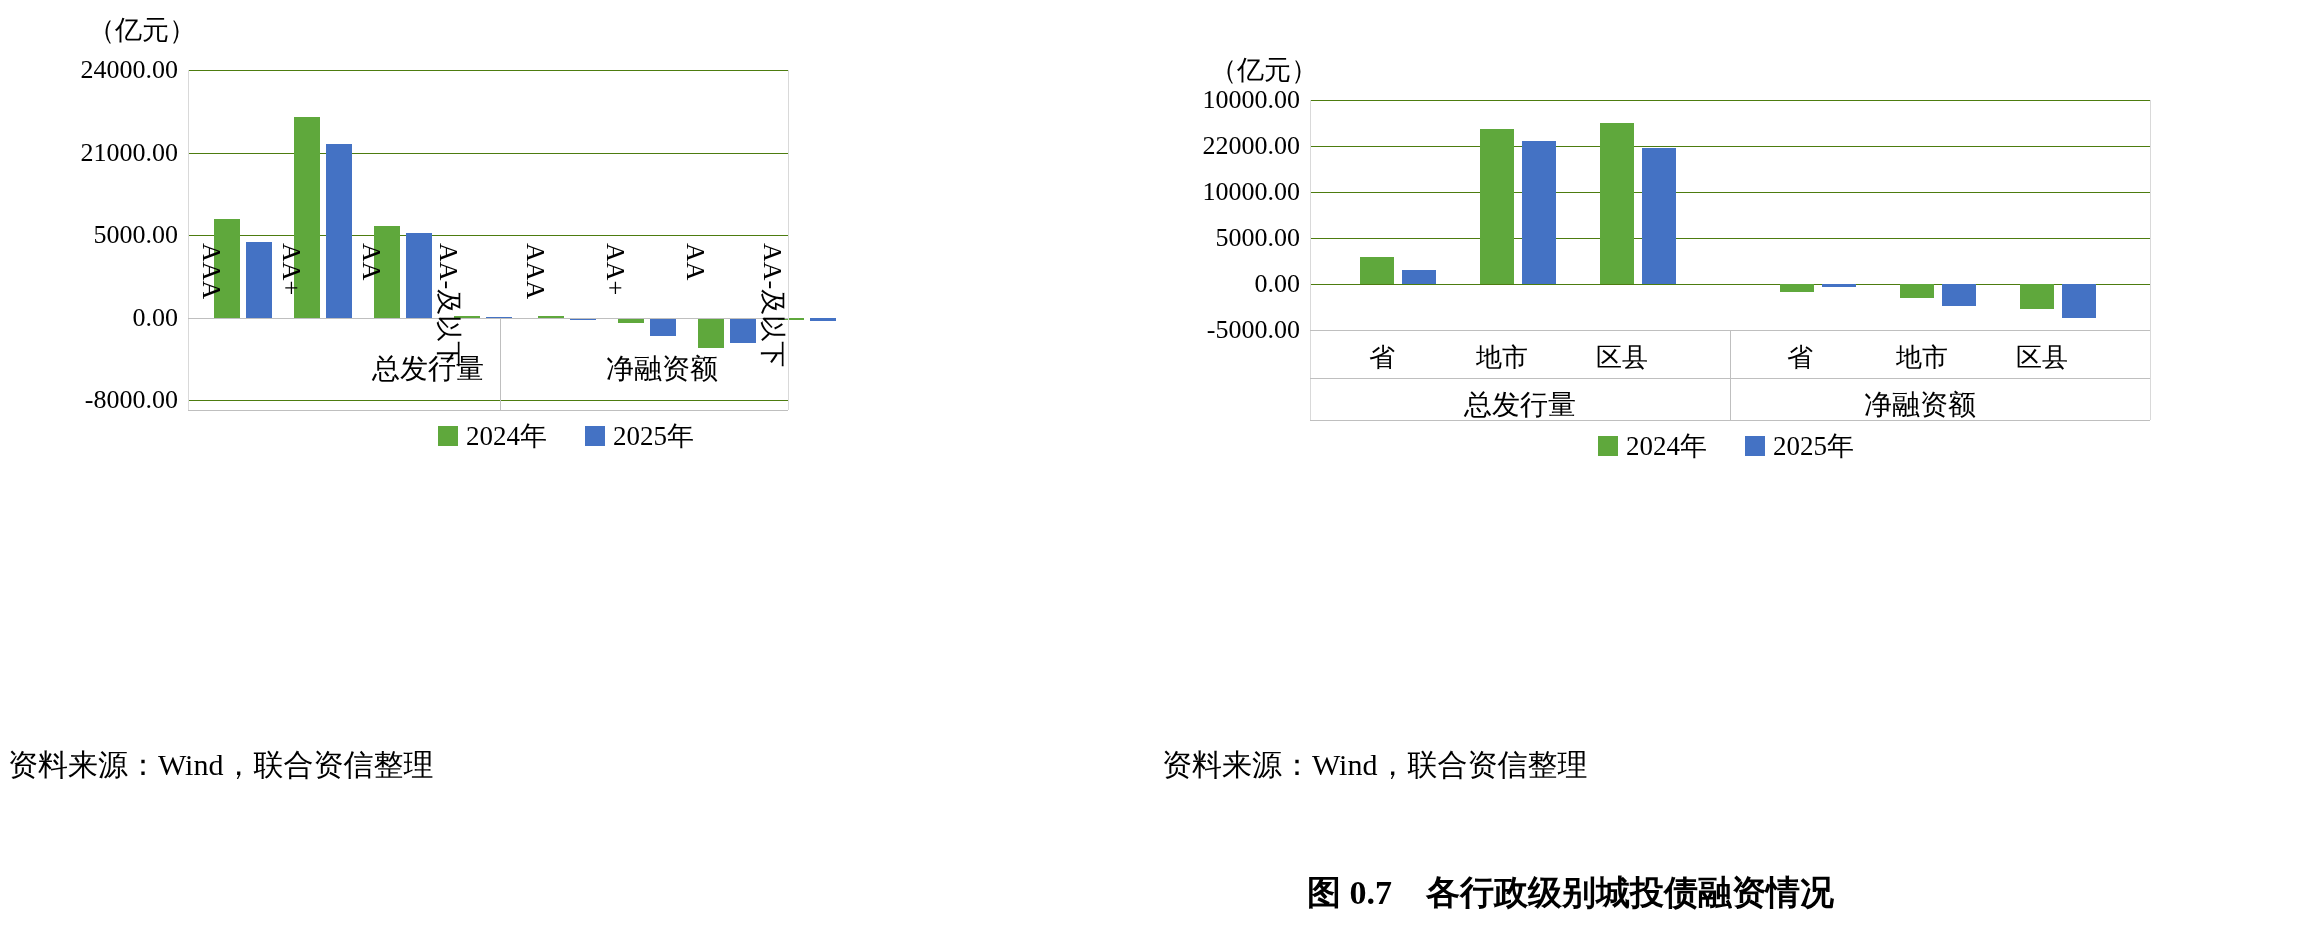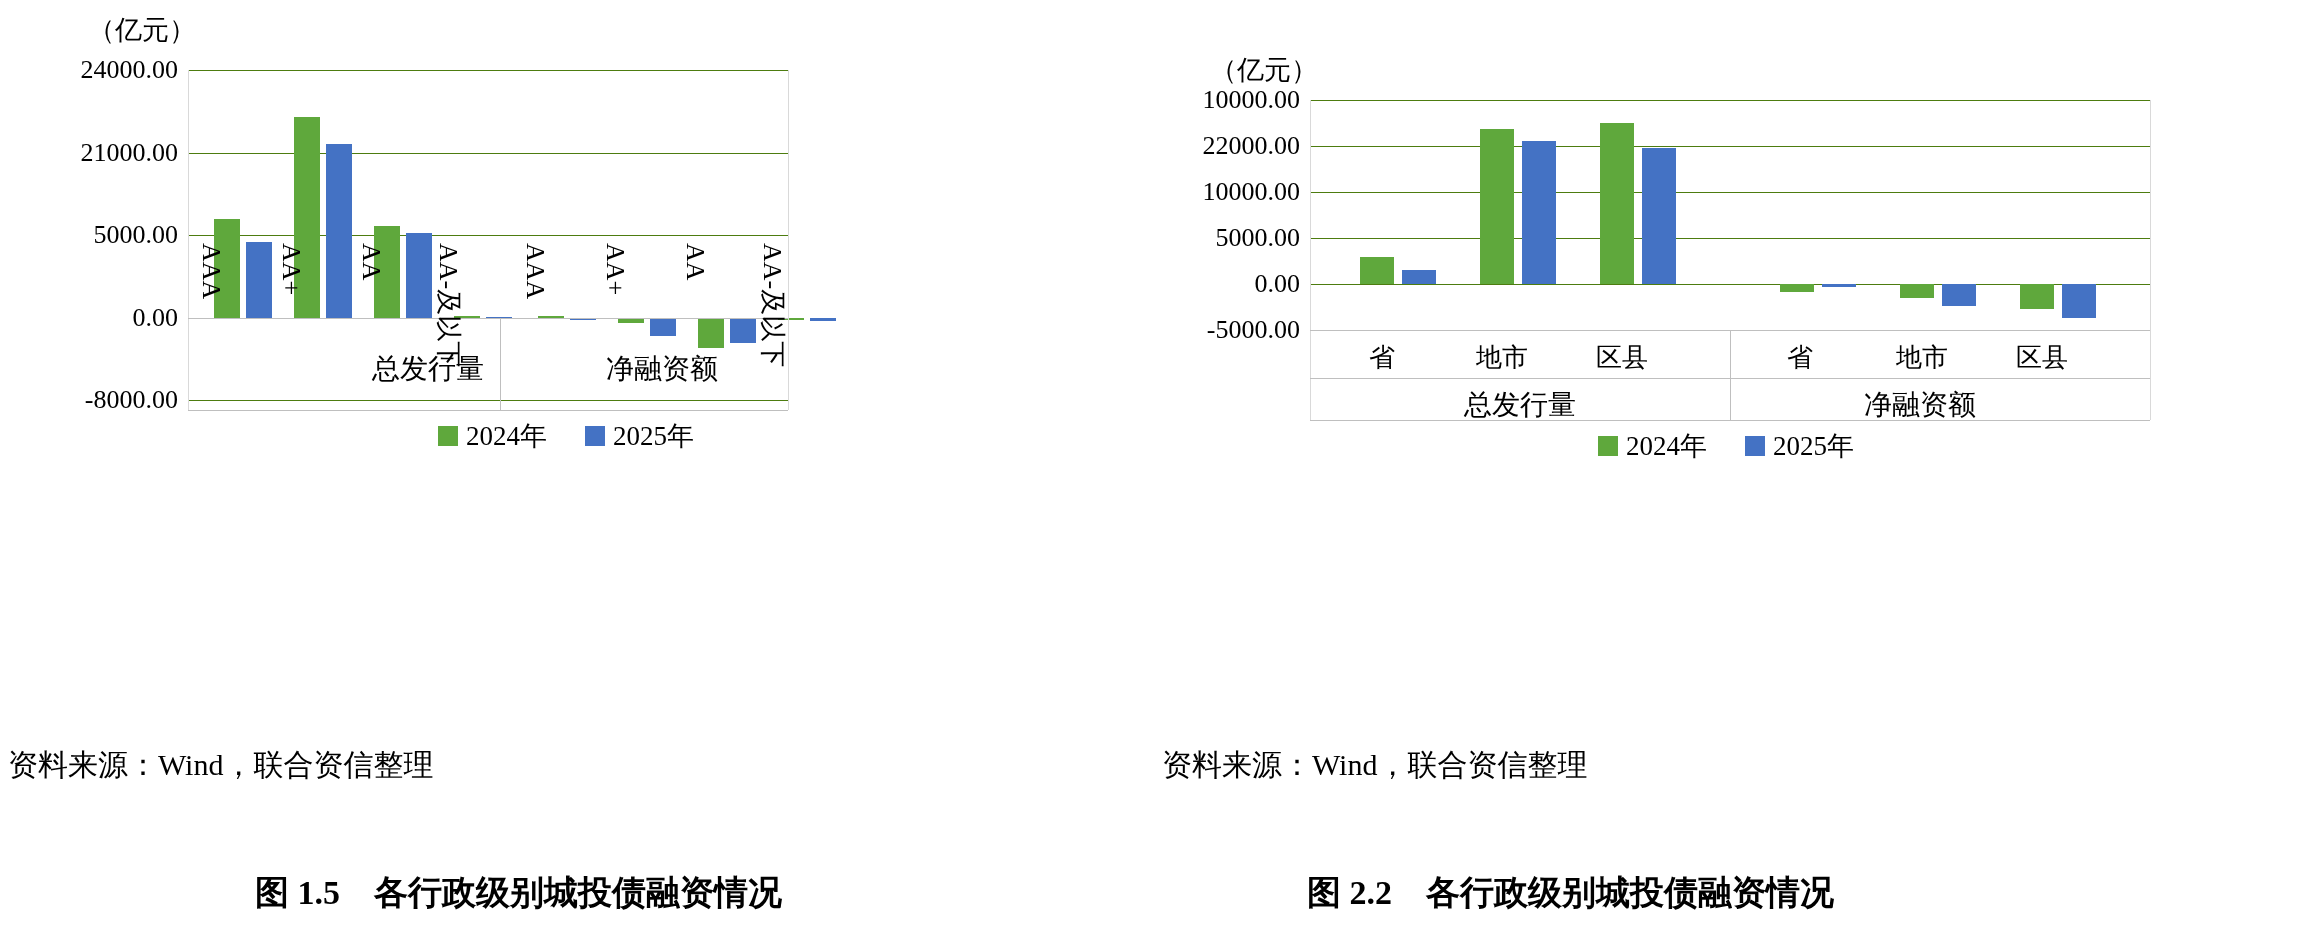--- a/index.html
+++ b/index.html
@@ -211,21 +211,20 @@
         <span>2024年</span>
       </span>
       <span class="item" style="margin-left:24px;">
         <span class="swatch" style="background:#4472C4;"></span>
         <span>2025年</span>
       </span>
     </div>
 
     <div class="source" style="left:8px; top:745px;">资料来源：Wind，联合资信整理</div>
 
-    <div class="figtitle" style="left:255px; top:870px;">图 1.5　各行政级别城投债融资情况</div>
   </div>
 
   <div class="panel" id="panel-right">
 
     <div class="unit-label" style="left:60px; top:52px;">（亿元）</div>
 
     <div class="plot" id="plot-right" style="left:160px; top:100px; width:840px; height:230px;">
 
       <div class="gridline" style="top:0px;">
         <span class="ytick">10000.00</span>
@@ -289,16 +288,16 @@
         <span>2024年</span>
       </span>
       <span class="item" style="margin-left:24px;">
         <span class="swatch" style="background:#4472C4;"></span>
         <span>2025年</span>
       </span>
     </div>
 
     <div class="source" style="left:12px; top:745px;">资料来源：Wind，联合资信整理</div>
 
-    <div class="figtitle" style="left:157px; top:870px;">图 2.2　各行政级别城投债融资情况</div>
+    <div class="figtitle" style="left:157px; top:870px;">图 0.7　各行政级别城投债融资情况</div>
   </div>
 
 </div>
 
 </body></html>

